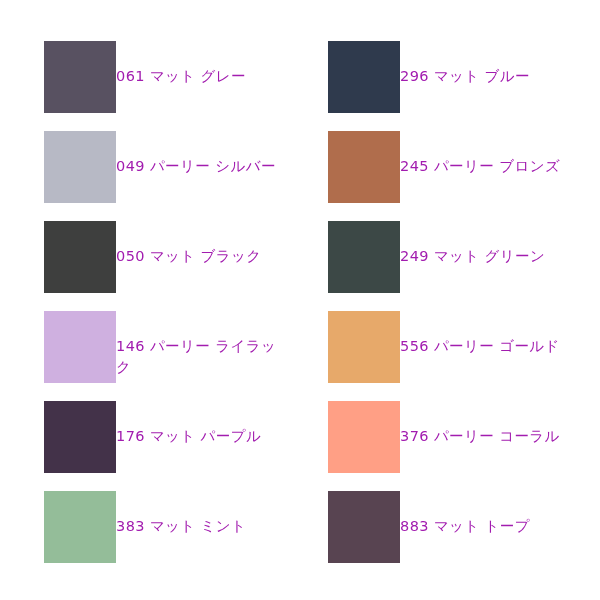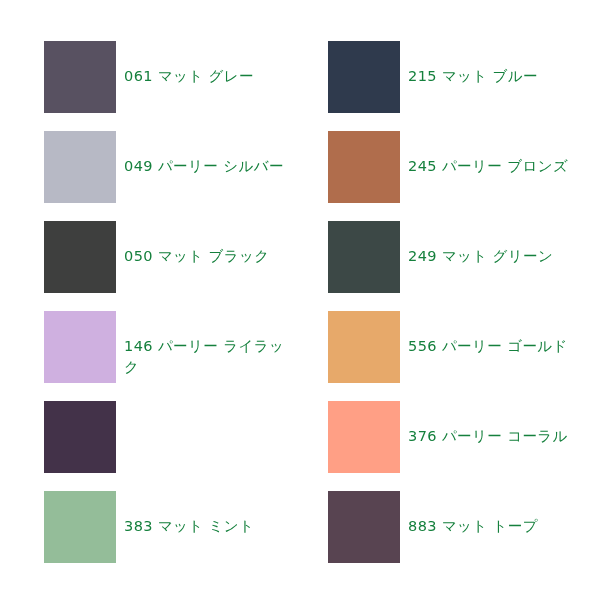--- a/index.html
+++ b/index.html
@@ -41,43 +41,43 @@
 
   .swatch-chip {
     width: 72px;
     height: 72px;
     flex: 0 0 72px;
     display: block;
   }
 
   .swatch-label {
     flex: 1 1 auto;
-    margin-left: 8px;
+    margin-left: 0;
     max-width: 172px;
     font-size: 14.5px;
     line-height: 21px;
-    color: #15803d;
+    color: #a21caf;
     letter-spacing: 0.4px;
     word-break: break-all;
     padding-top: 25px;
     font-family: "DejaVu Sans", "Liberation Sans", sans-serif;
   }
 </style>
 </head>
 <body>
 
 <div id="swatch-chart">
   <div class="swatch-grid">
       <div class="swatch-entry">
         <span class="swatch-chip" style="background: rgb(88, 81, 97);"></span>
         <span class="swatch-label">061 マット グレー</span>
       </div>
       <div class="swatch-entry">
         <span class="swatch-chip" style="background: rgb(47, 58, 77);"></span>
-        <span class="swatch-label">215 マット ブルー</span>
+        <span class="swatch-label">296 マット ブルー</span>
       </div>
       <div class="swatch-entry">
         <span class="swatch-chip" style="background: rgb(183, 185, 197);"></span>
         <span class="swatch-label">049 パーリー シルバー</span>
       </div>
       <div class="swatch-entry">
         <span class="swatch-chip" style="background: rgb(176, 109, 76);"></span>
         <span class="swatch-label">245 パーリー ブロンズ</span>
       </div>
       <div class="swatch-entry">
@@ -91,20 +91,21 @@
       <div class="swatch-entry">
         <span class="swatch-chip" style="background: rgb(207, 176, 224);"></span>
         <span class="swatch-label">146 パーリー ライラック</span>
       </div>
       <div class="swatch-entry">
         <span class="swatch-chip" style="background: rgb(231, 169, 106);"></span>
         <span class="swatch-label">556 パーリー ゴールド</span>
       </div>
       <div class="swatch-entry">
         <span class="swatch-chip" style="background: rgb(67, 50, 73);"></span>
+        <span class="swatch-label">176 マット パープル</span>
       </div>
       <div class="swatch-entry">
         <span class="swatch-chip" style="background: rgb(255, 159, 133);"></span>
         <span class="swatch-label">376 パーリー コーラル</span>
       </div>
       <div class="swatch-entry">
         <span class="swatch-chip" style="background: rgb(148, 189, 153);"></span>
         <span class="swatch-label">383 マット ミント</span>
       </div>
       <div class="swatch-entry">

